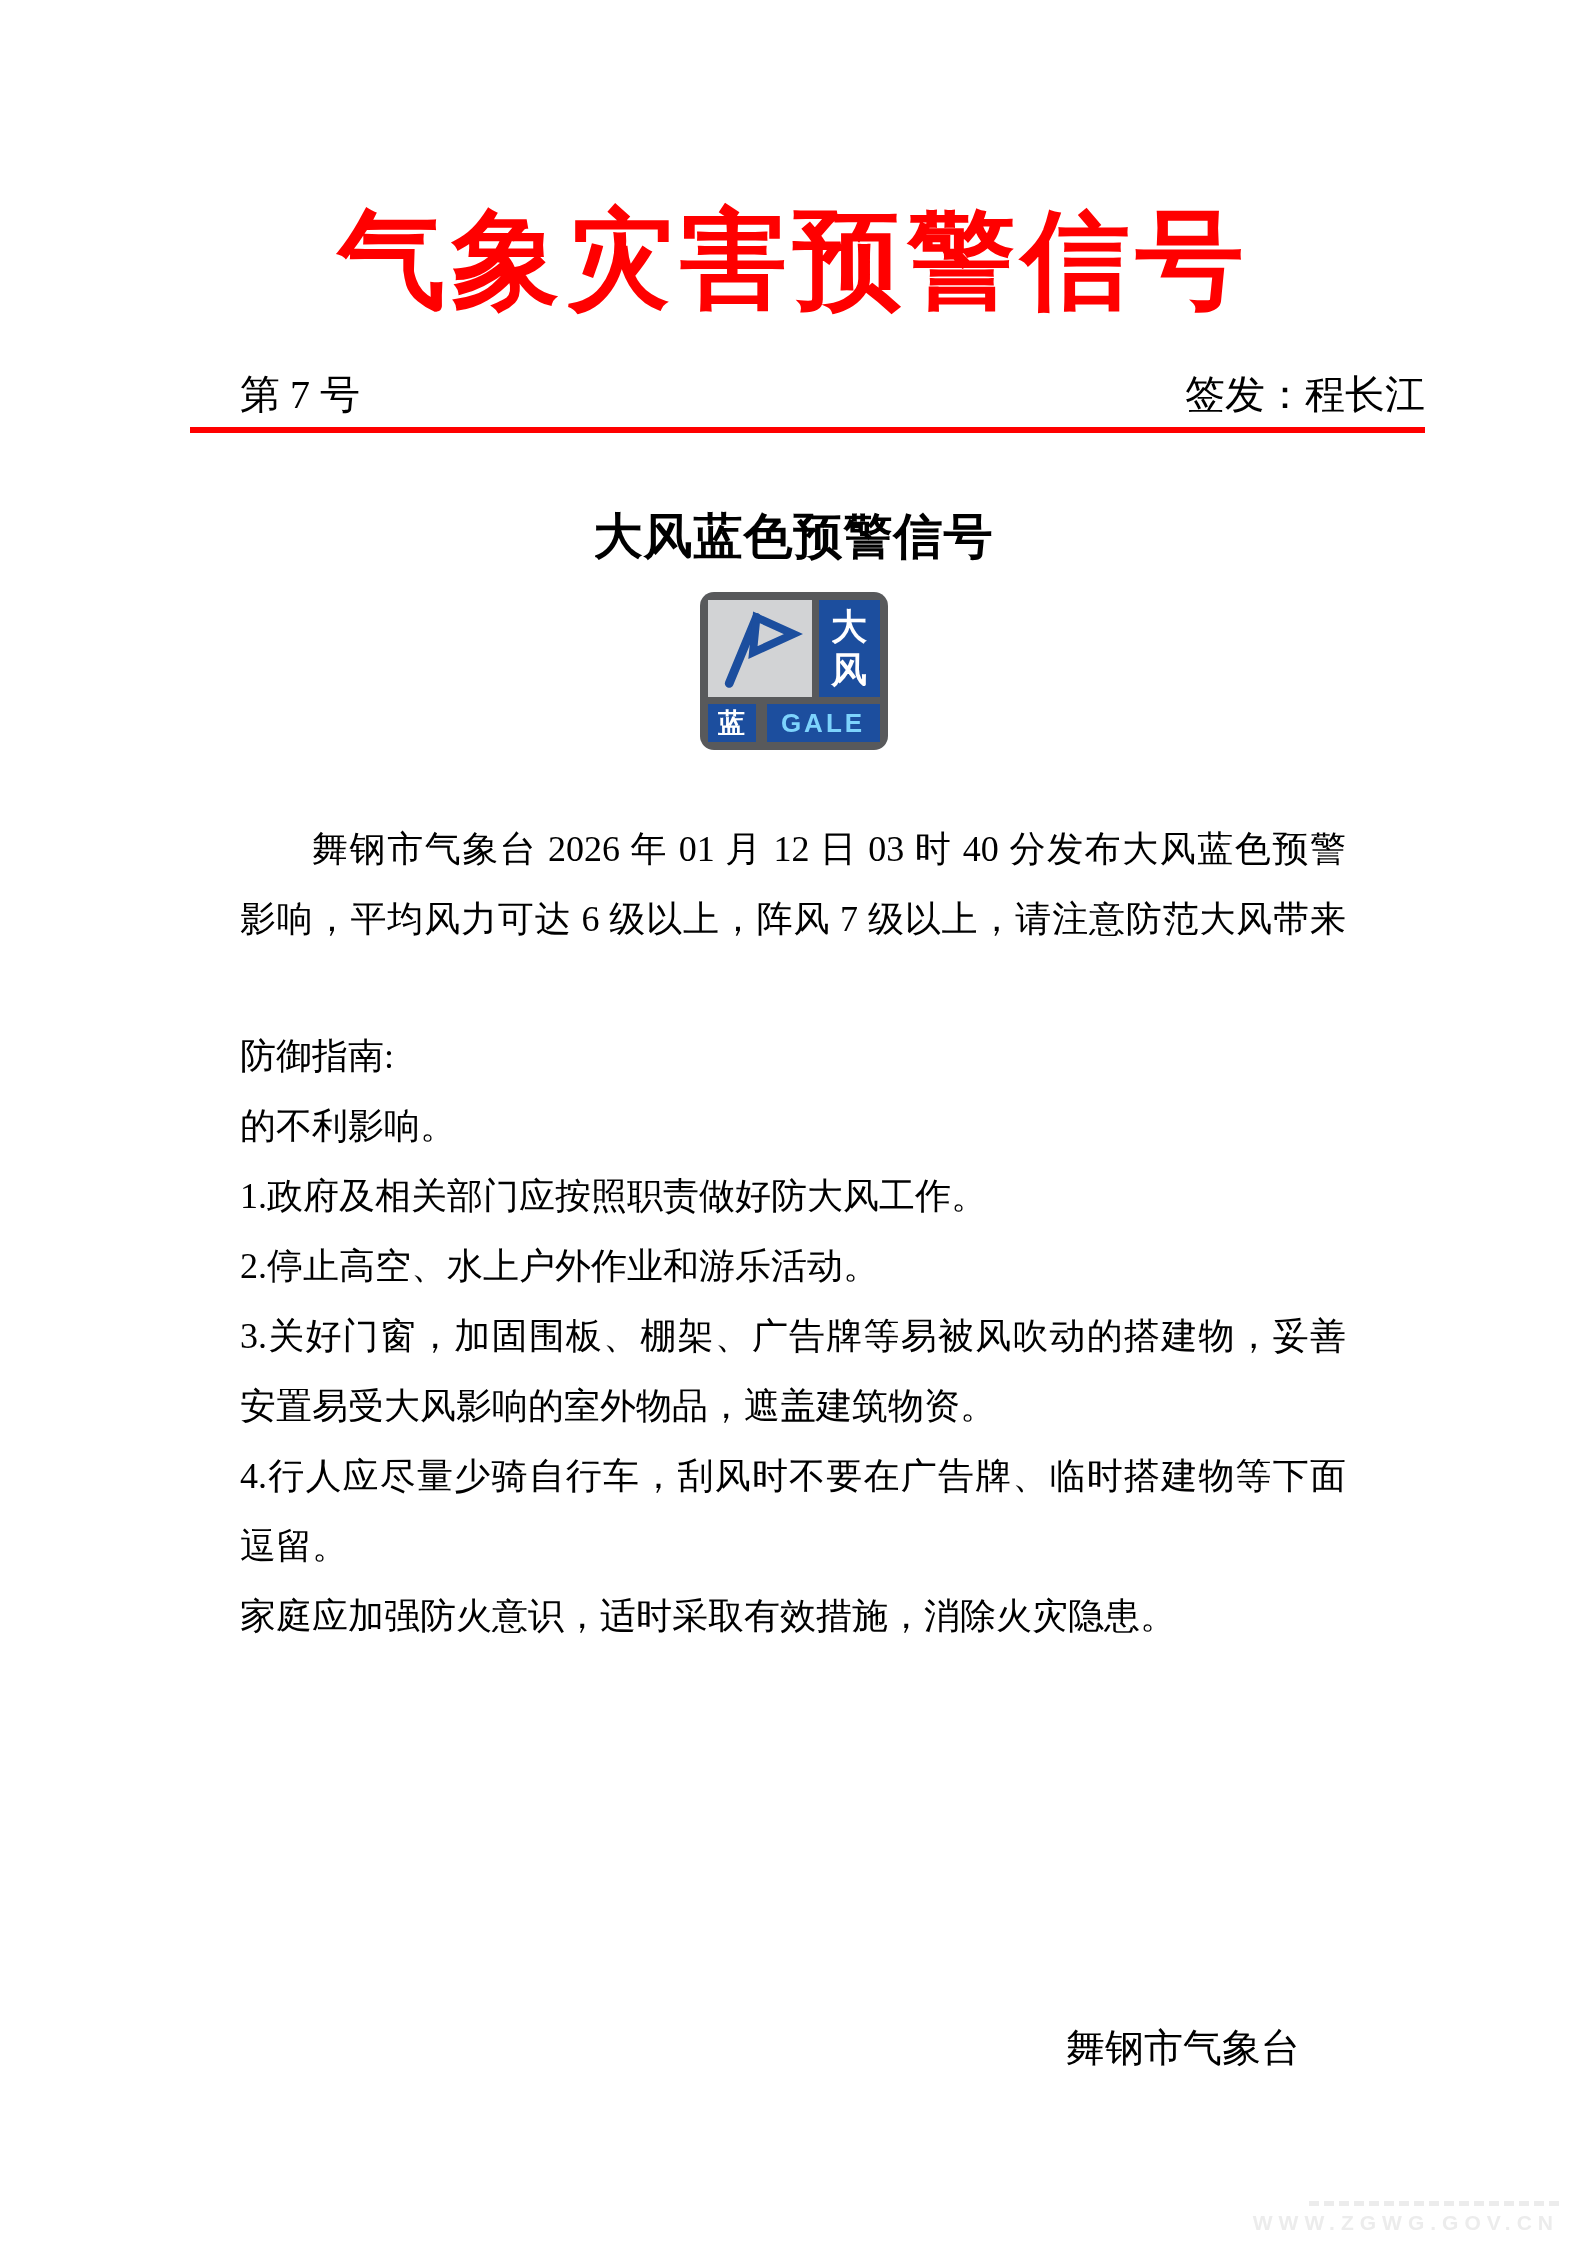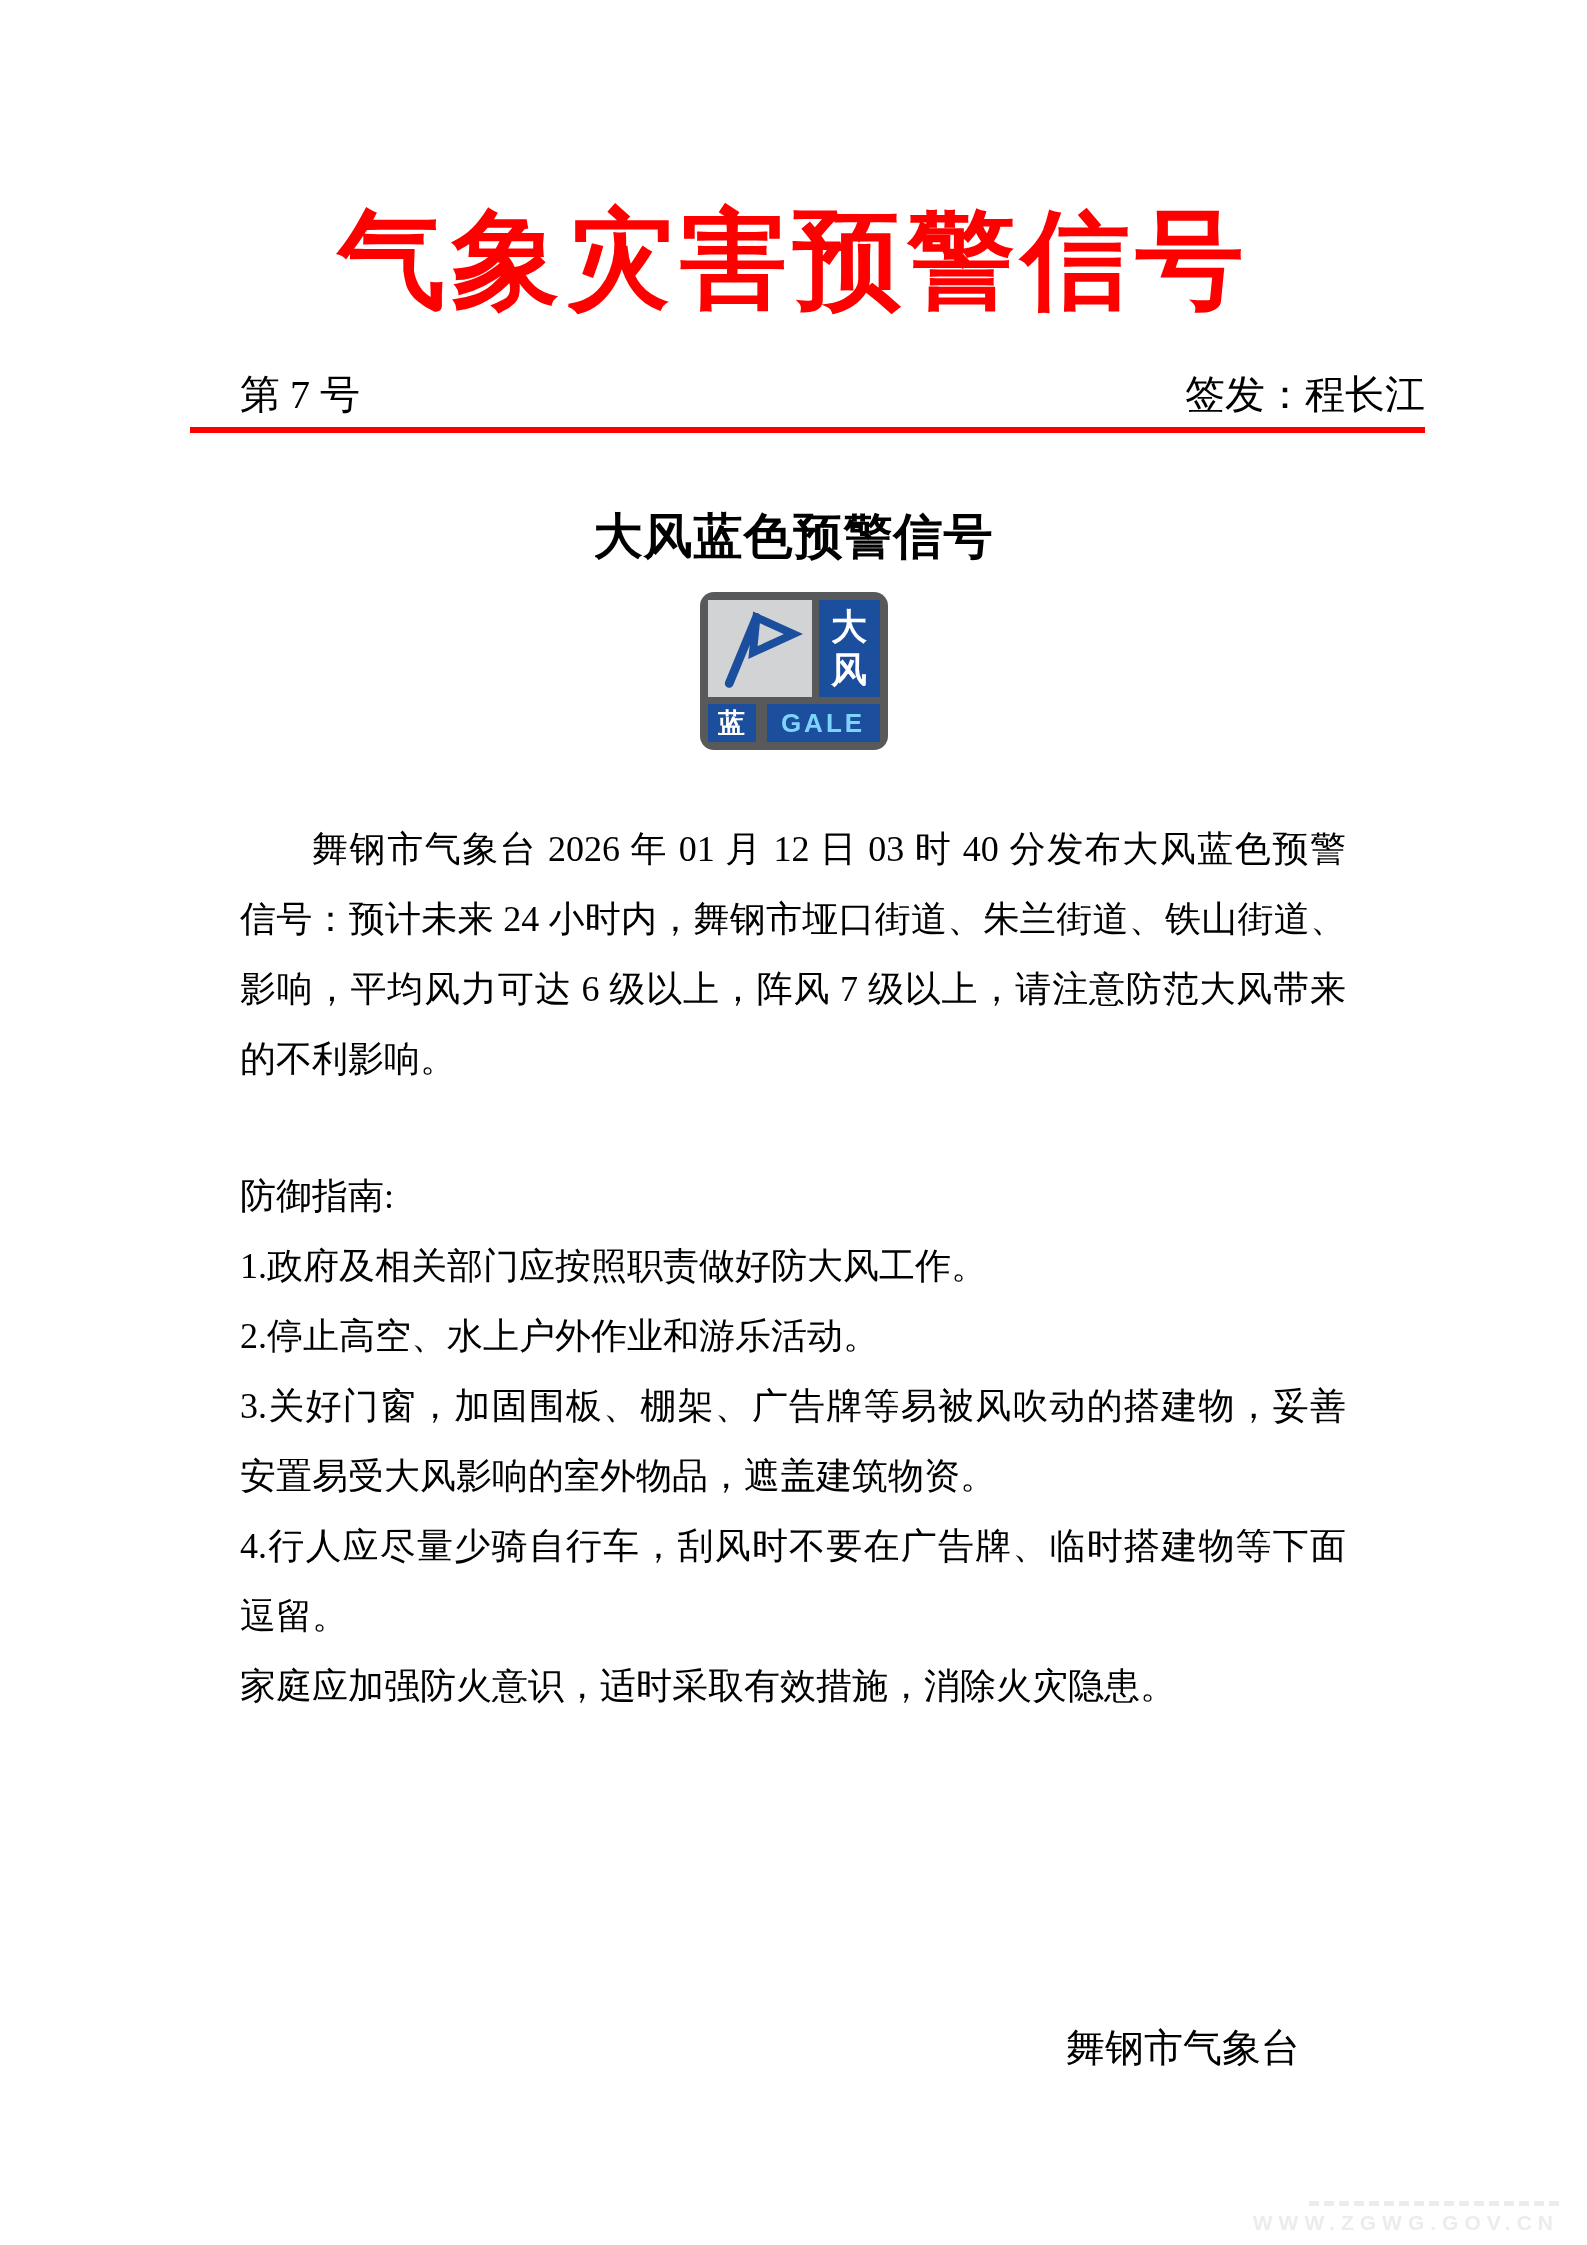--- a/index.html
+++ b/index.html
@@ -137,25 +137,24 @@
       </div>
       <div class="icon-row2">
         <div class="icon-level-cell">蓝</div>
         <div class="icon-en-cell">GALE</div>
       </div>
     </div>
   </div>
 
   <div class="doc-body">
     <div class="bline jline indent1">舞钢市气象台 2026 年 01 月 12 日 03 时 40 分发布大风蓝色预警</div>
-    <div class="bline jline">信号：预计未来 24 小时内，舞钢市垭口街道、朱兰街道、铁山街道、</div>
     <div class="bline jline">影响，平均风力可达 6 级以上，阵风 7 级以上，请注意防范大风带来</div>
+    <div class="bline guide-head">防御指南:</div>
+
     <div class="bline">的不利影响。</div>
-
-    <div class="bline guide-head">防御指南:</div>
     <div class="bline">1.政府及相关部门应按照职责做好防大风工作。</div>
     <div class="bline">2.停止高空、水上户外作业和游乐活动。</div>
     <div class="bline jline">3.关好门窗，加固围板、棚架、广告牌等易被风吹动的搭建物，妥善</div>
     <div class="bline">安置易受大风影响的室外物品，遮盖建筑物资。</div>
     <div class="bline jline">4.行人应尽量少骑自行车，刮风时不要在广告牌、临时搭建物等下面</div>
     <div class="bline">逗留。</div>
     <div class="bline">家庭应加强防火意识，适时采取有效措施，消除火灾隐患。</div>
   </div>
 
   <div class="issuer">舞钢市气象台</div>

